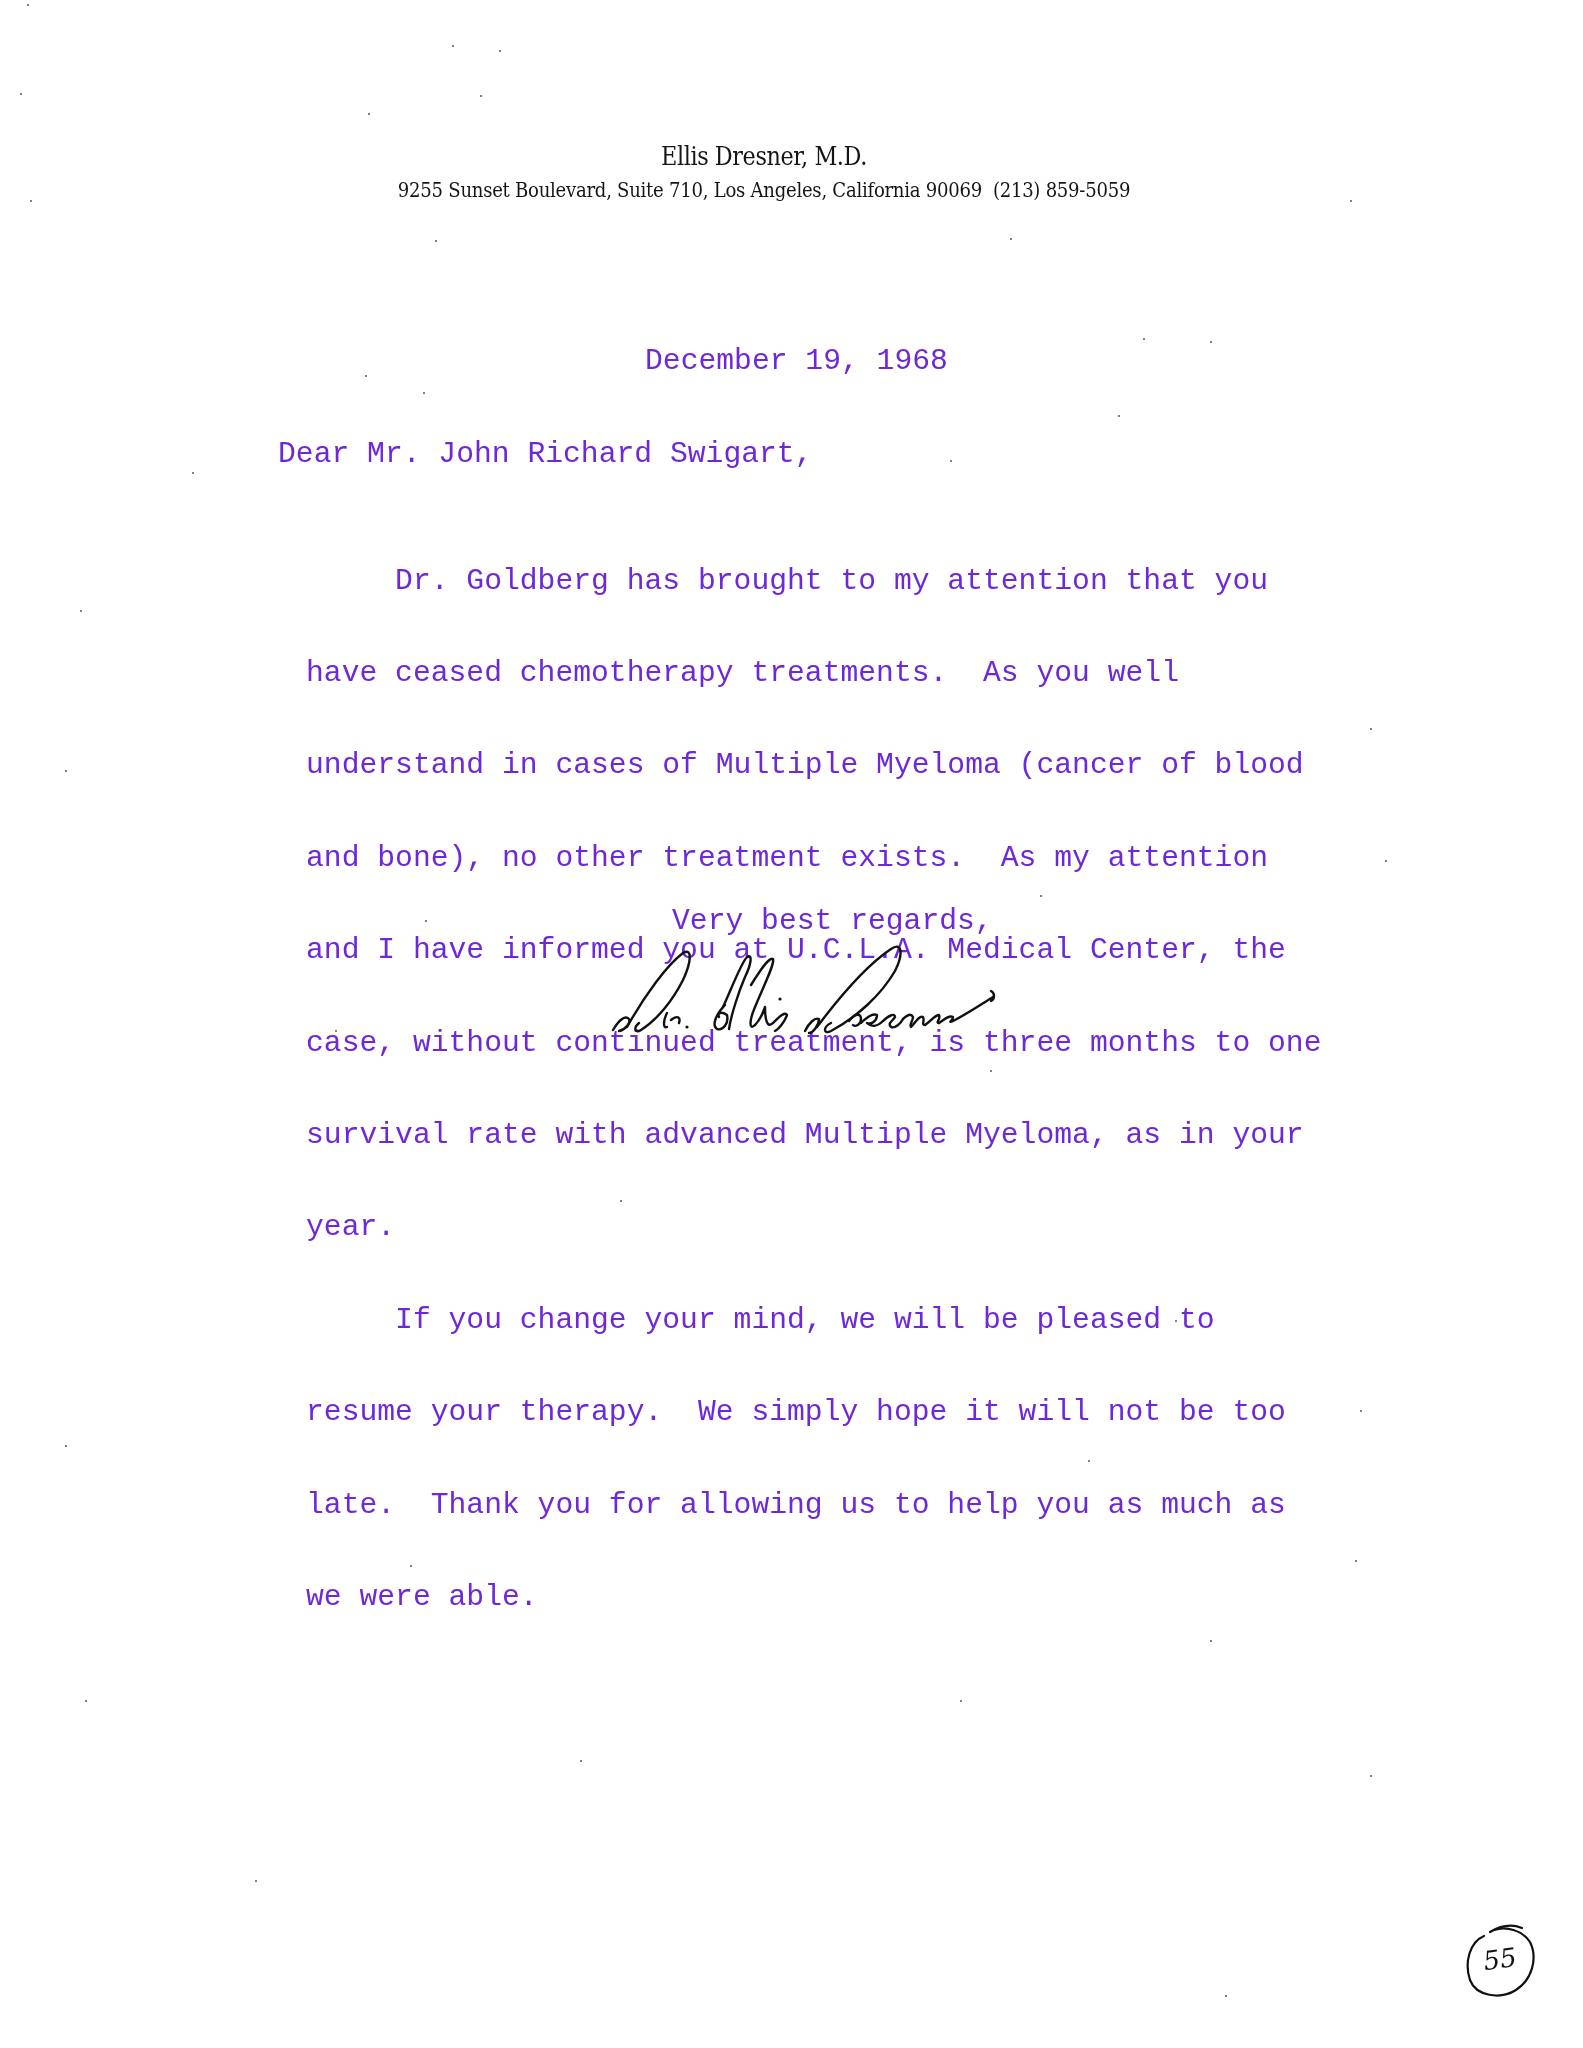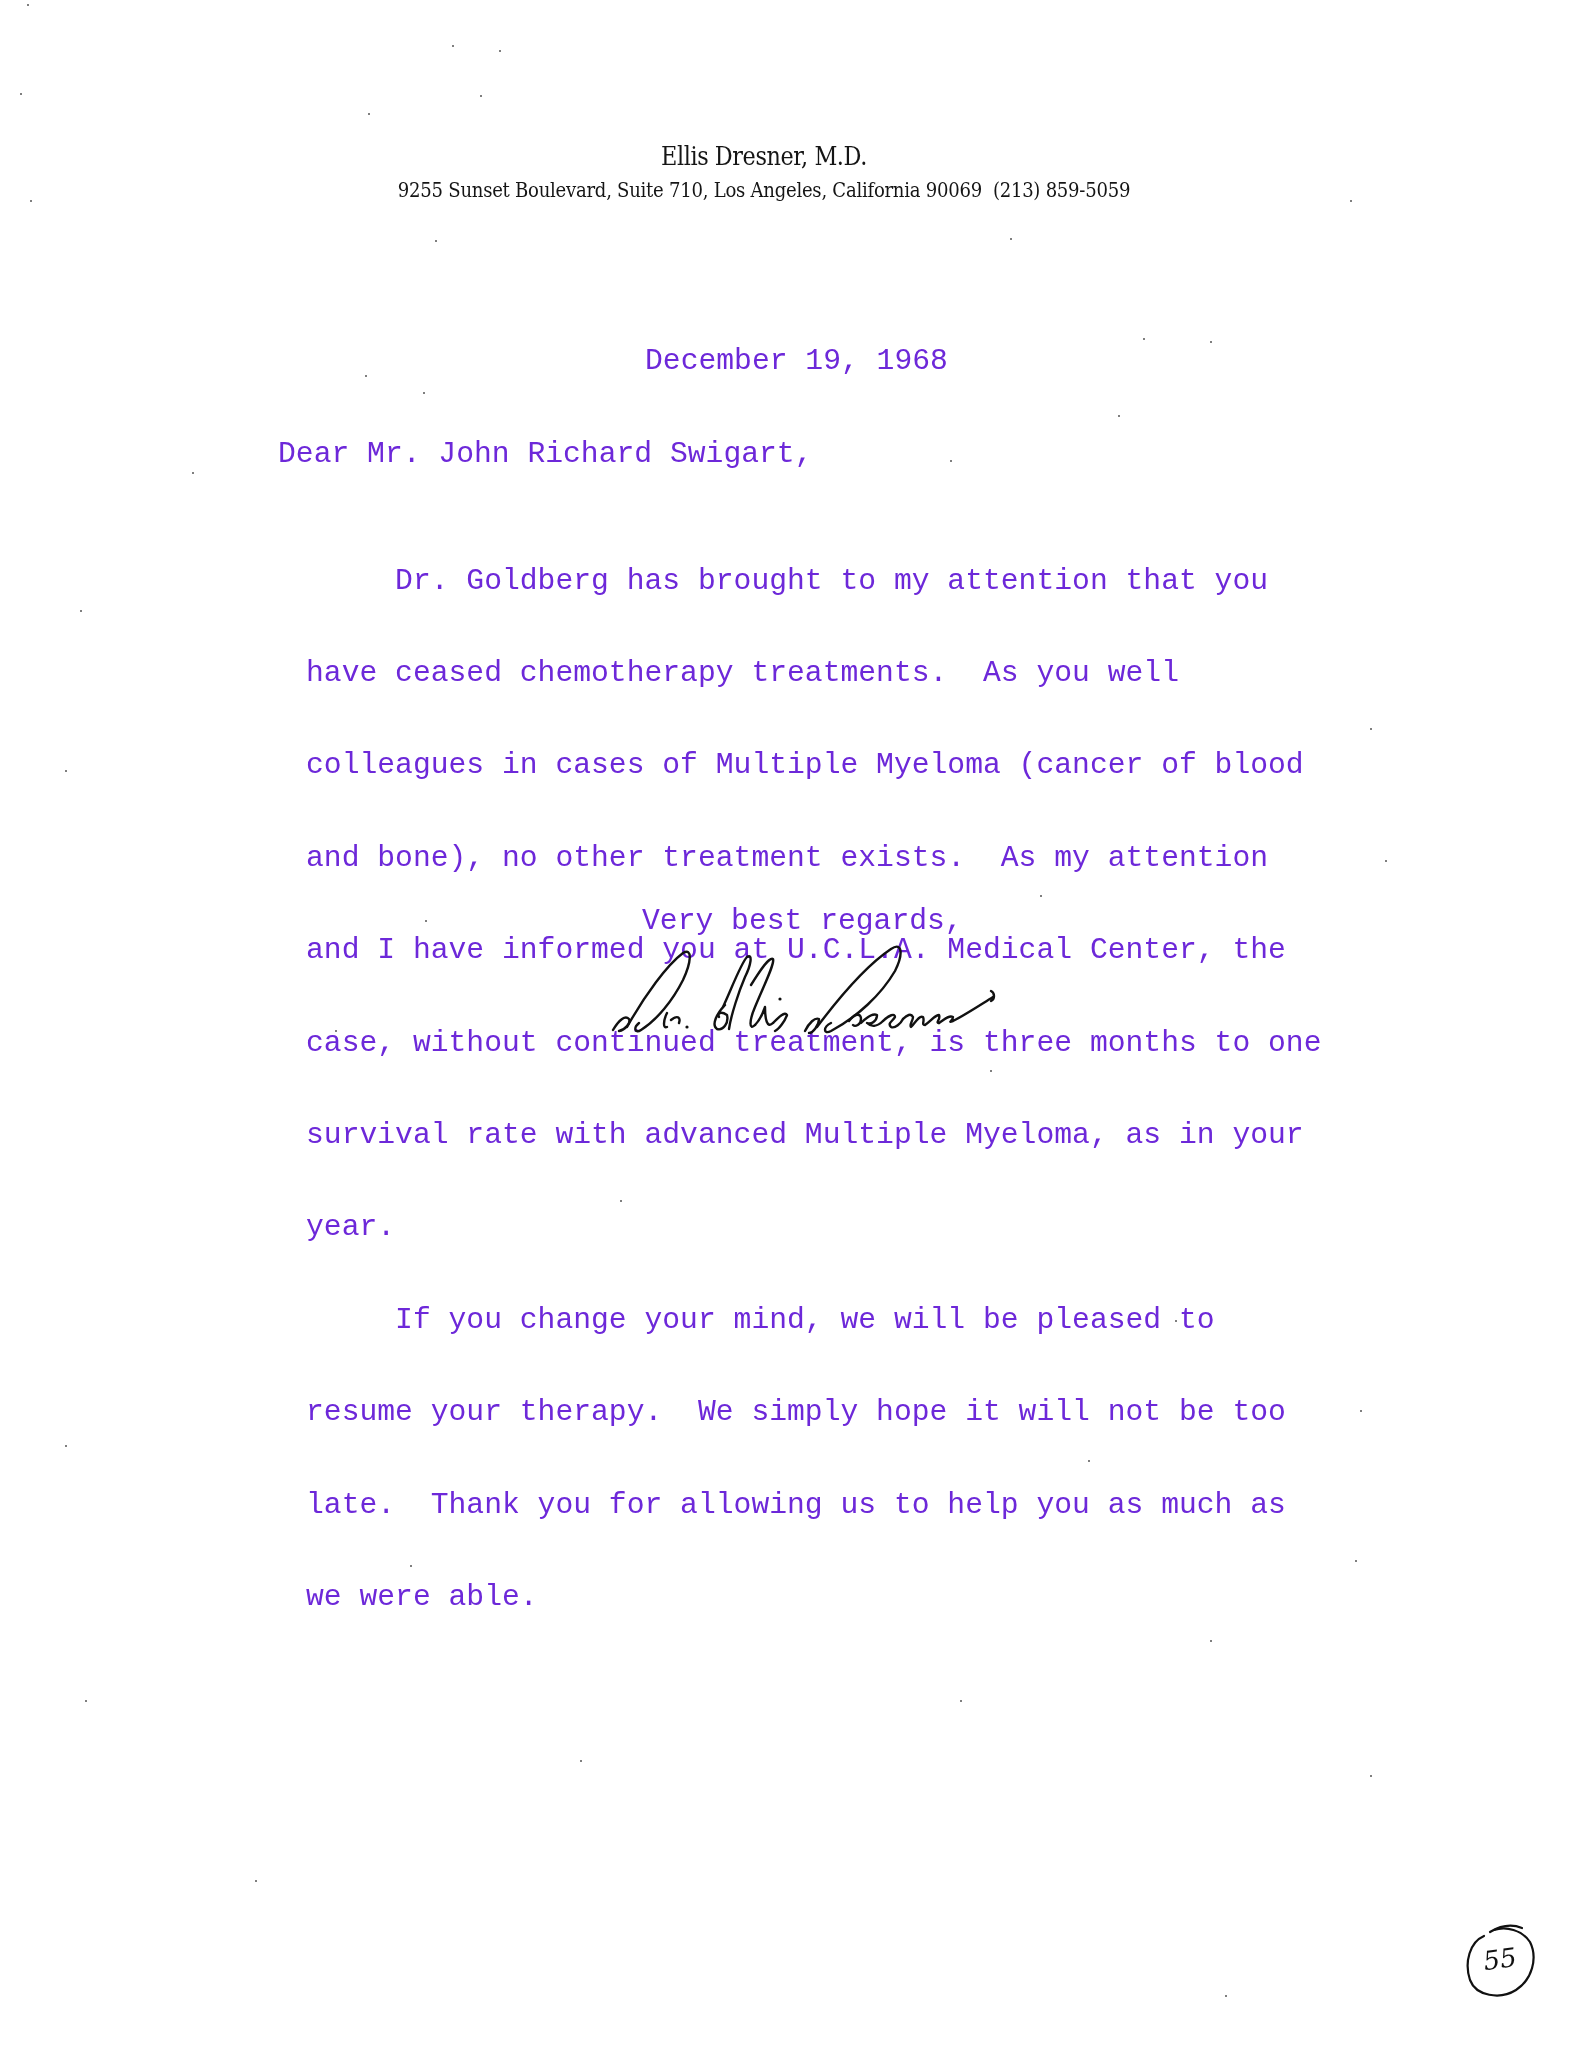--- a/index.html
+++ b/index.html
@@ -72,21 +72,21 @@
       left: 278px;
       top: 504px;
       margin-left: 28px;
     }
     .body-line {
       display: block;
       height: 30.8px;
     }
     .closing {
       position: absolute;
-      left: 642px;
+      left: 672px;
       top: 906px;
     }
     .signature {
       position: absolute;
       left: 605px;
       top: 935px;
       width: 400px;
       height: 105px;
     }
     .page-number {
@@ -126,21 +126,21 @@
   <div class="letterhead-name">Ellis Dresner, M.D.</div>
   <div class="letterhead-address">9255 Sunset Boulevard, Suite 710, Los Angeles, California 90069  (213) 859-5059</div>
 
   <div class="mono date">December 19, 1968</div>
 
   <div class="mono salutation">Dear Mr. John Richard Swigart,</div>
 
   <div class="mono body-text">
     <span class="body-line">     Dr. Goldberg has brought to my attention that you</span>
     <span class="body-line">have ceased chemotherapy treatments.  As you well</span>
-    <span class="body-line">colleagues in cases of Multiple Myeloma (cancer of blood</span>
+    <span class="body-line">understand in cases of Multiple Myeloma (cancer of blood</span>
     <span class="body-line">and bone), no other treatment exists.  As my attention</span>
     <span class="body-line">and I have informed you at U.C.L.A. Medical Center, the</span>
     <span class="body-line">case, without continued treatment, is three months to one</span>
     <span class="body-line">survival rate with advanced Multiple Myeloma, as in your</span>
     <span class="body-line">year.</span>
     <span class="body-line">     If you change your mind, we will be pleased to</span>
     <span class="body-line">resume your therapy.  We simply hope it will not be too</span>
     <span class="body-line">late.  Thank you for allowing us to help you as much as</span>
     <span class="body-line">we were able.</span>
   </div>

